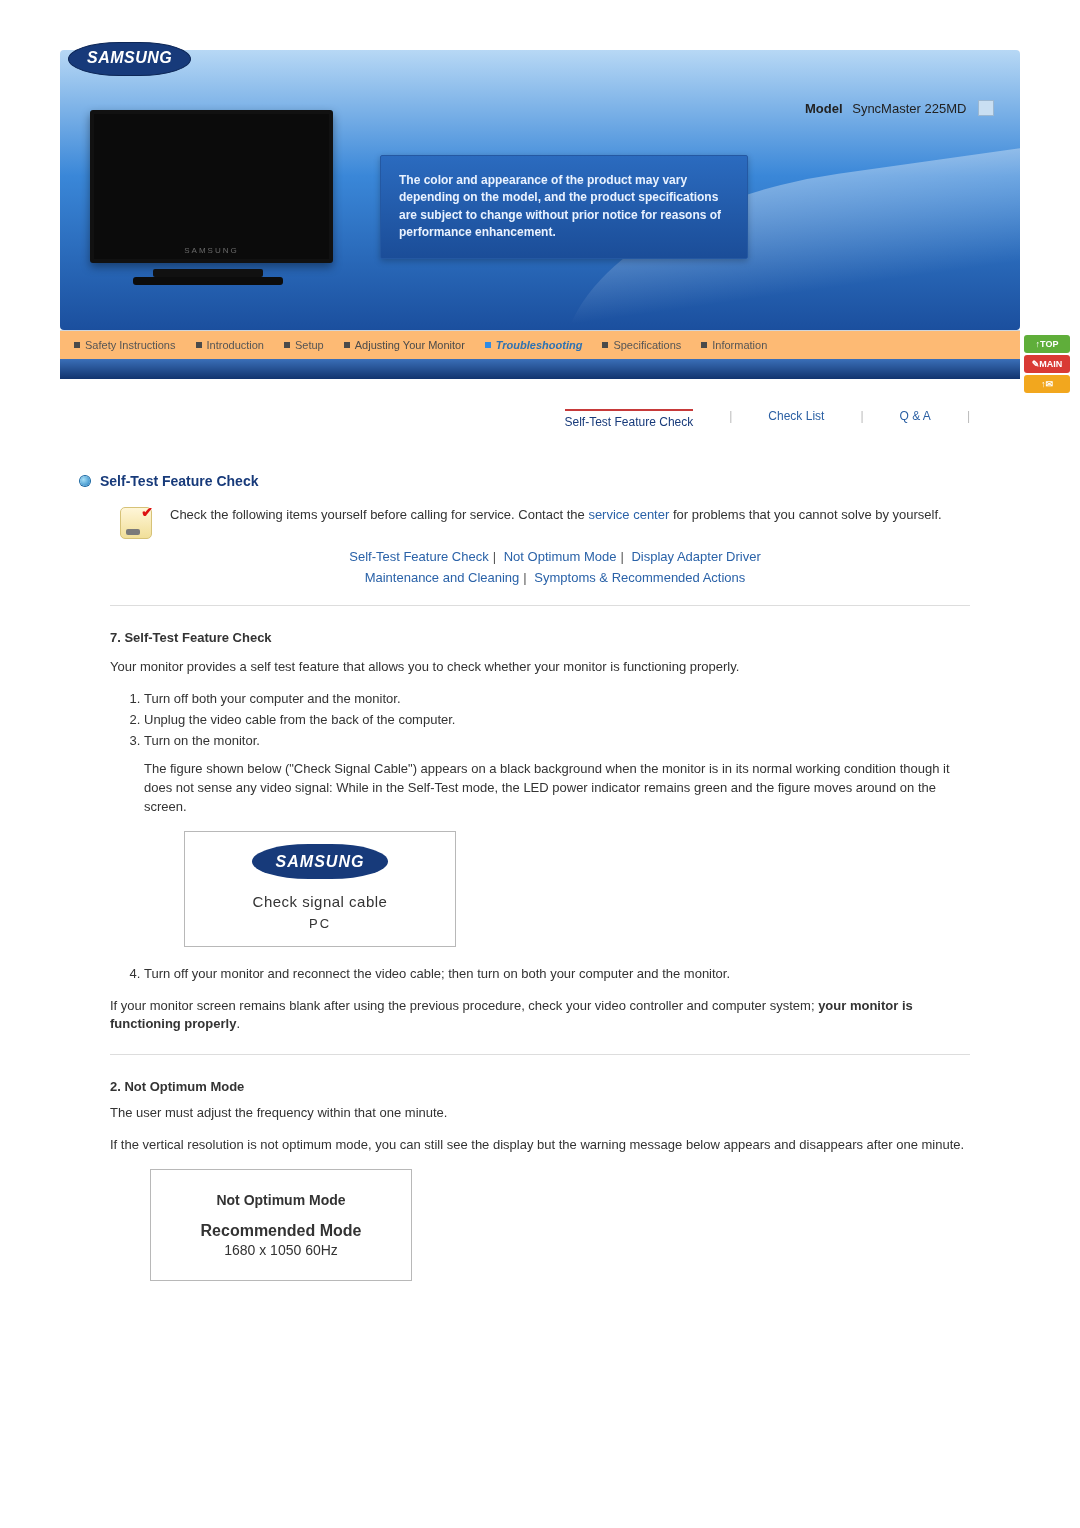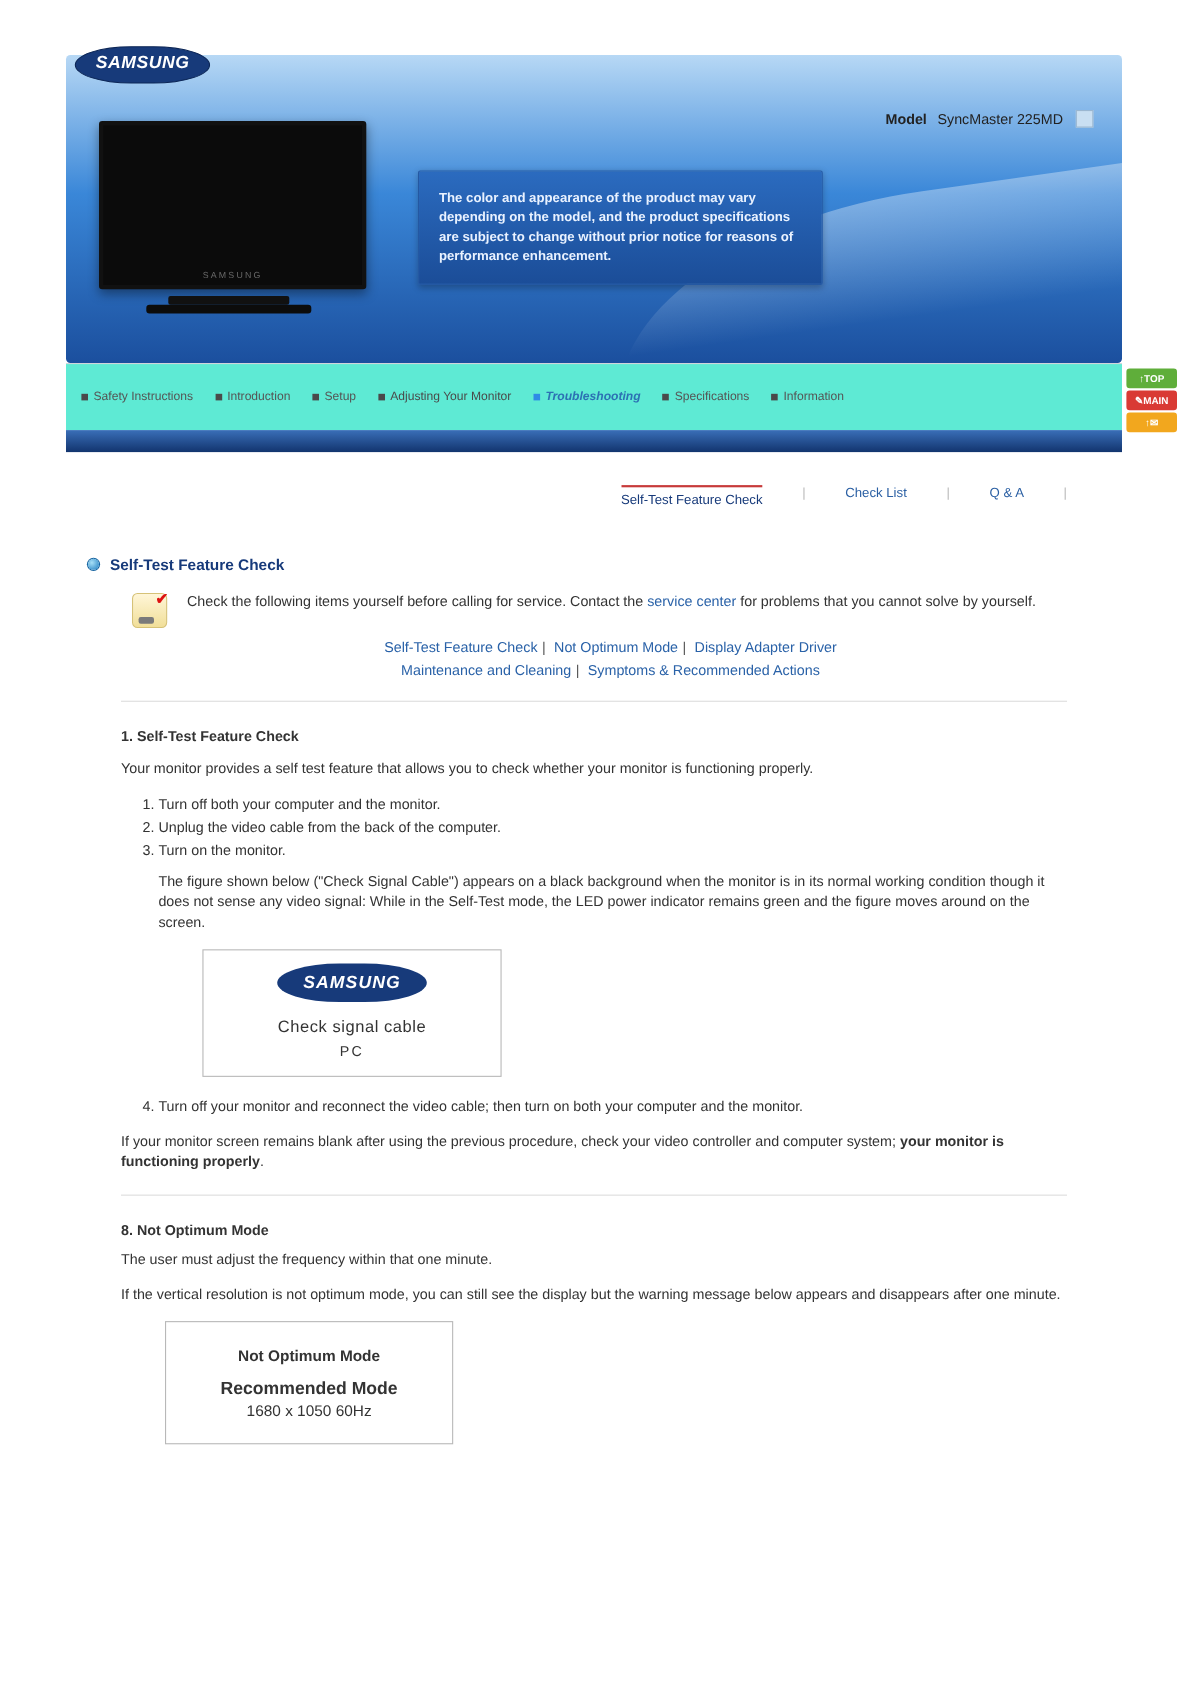--- a/index.html
+++ b/index.html
@@ -84,23 +84,23 @@
     box-shadow:0 2px 6px rgba(0,0,0,0.25);
   }
   .swoosh {
     position:absolute; right:-30px; bottom:-10px; width:500px; height:160px;
     background:linear-gradient(180deg, rgba(255,255,255,0.35), rgba(255,255,255,0) 70%);
     transform:rotate(-8deg);
     border-top-left-radius:60% 100%;
     pointer-events:none;
   }
   .nav {
-    background:#5eead4;
+    background:#fdba74;
     border-top:1px solid #d0d5da;
-    padding:24px 14px;
+    padding:8px 14px;
     display:flex;
     gap:20px;
     font-size:11px;
     color:#555;
   }
   .nav .item { display:flex; align-items:center; gap:5px; cursor:pointer;}
   .nav .sq { width:6px; height:6px; background:#4a4a4a; display:inline-block;}
   .nav .sq.active { background:#2e8be6;}
   .nav .item.active { color:#2c71b3; font-weight:bold;font-style:italic;}
   .nav .item.bold { font-weight:normal; color:#4a4a4a;}
@@ -268,21 +268,21 @@
       <a class="tlink">Display Adapter Driver</a>
     </div>
     <div class="linkrow" style="margin-top:6px;">
       <a class="tlink">Maintenance and Cleaning</a><span class="sep">|</span>
       <a class="tlink">Symptoms &amp; Recommended Actions</a>
     </div>
 
     <hr class="thin">
 
     <div class="body-sec">
-      <h4>1. Self-Test Feature Check</h4>
+      <h4>7. Self-Test Feature Check</h4>
       <p>Your monitor provides a self test feature that allows you to check whether your monitor is functioning properly.</p>
       <ol class="steps">
         <li>Turn off both your computer and the monitor.</li>
         <li>Unplug the video cable from the back of the computer.</li>
         <li>
           <span>Turn on the monitor.</span>
           <p style="margin-top:10px;">The figure shown below ("Check Signal Cable") appears on a black background when the monitor is in its normal working condition though it does not sense any video signal: While in the Self-Test mode, the LED power indicator remains green and the figure moves around on the screen.</p>
           <div class="fig">
             <span class="flogo">SAMSUNG</span>
             <div class="ft1">Check signal cable</div>
@@ -292,21 +292,21 @@
         <li>Turn off your monitor and reconnect the video cable; then turn on both your computer and the monitor.</li>
       </ol>
       <p>
         <span>If your monitor screen remains blank after using the previous procedure, check your video controller and computer system; </span><b>your monitor is functioning properly</b><span>.</span>
       </p>
     </div>
 
     <hr class="thin">
 
     <div class="body-sec">
-      <h4>8. Not Optimum Mode</h4>
+      <h4>2. Not Optimum Mode</h4>
       <p style="margin-top:0;">The user must adjust the frequency within that one minute.</p>
       <p style="margin-bottom:2px;">If the vertical resolution is not optimum mode, you can still see the display but the warning message below appears and disappears after one minute.</p>
       <div class="fig fig2" style="width:260px; padding:22px 0;">
         <div class="nm1">Not Optimum Mode</div>
         <div class="nm2">Recommended Mode</div>
         <div class="nm3">1680 x 1050  60Hz</div>
       </div>
     </div>
   </div>
 

